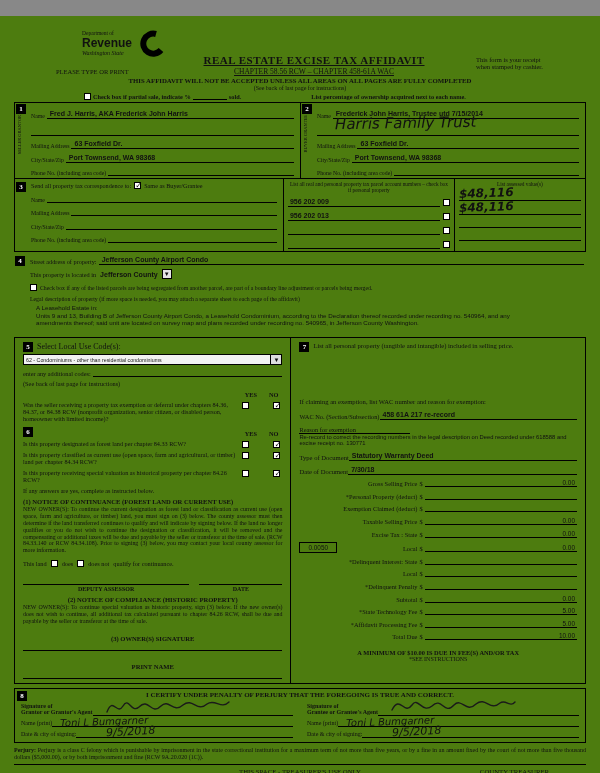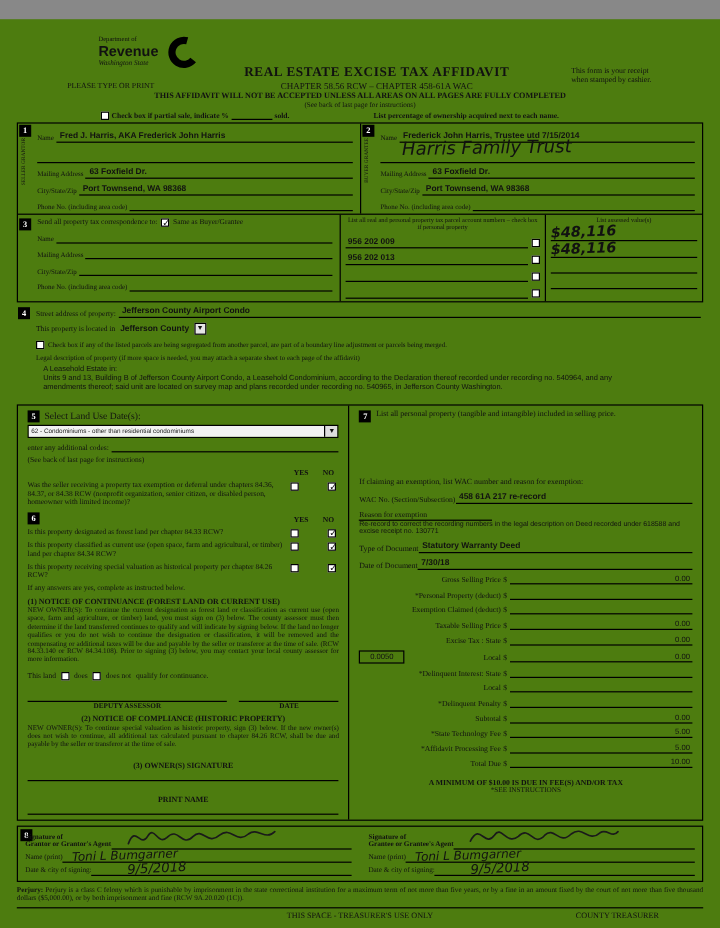--- a/index.html
+++ b/index.html
@@ -17,21 +17,21 @@
   .cb { display:inline-block; width:7px; height:7px; border:1px solid #000; background:#fff;
     vertical-align:middle; position:relative; flex:none; }
   .cb.checked::after { content:"✓"; position:absolute; left:0px; top:-2px; font-size:8px; }
   .uline { border-bottom:1px solid #000; }
   
   .hdr { position:relative; height:76px; }
   .logo { position:absolute; left:68px; top:4px; display:flex; gap:2px; }
   .dept1 { font-size:5.5px; }
   .dept2 { font-size:12px; font-weight:bold; font-family:"Liberation Sans", sans-serif; }
   .dept3 { font-size:6px; font-style:italic; }
-  .title-blk { position:absolute; left:150px; top:28px; width:300px; text-align:center; }
+  .title-blk { position:absolute; left:150px; top:28px; width:300px; text-align:center;text-decoration:underline; }
   .main-title { font-size:11px; font-weight:bold; letter-spacing:.5px; }
   .chapter { font-size:7.5px; margin-top:1px; }
   .receipt { position:absolute; right:10px; top:30px; width:100px; font-size:6.5px; text-align:left; }
   .please { position:absolute; left:42px; top:42px; font-size:6.5px; }
   .notice { position:absolute; left:0; right:0; top:51px; text-align:center; font-weight:bold; font-size:6.8px; }
   .seeback { position:absolute; left:0; right:0; top:59px; text-align:center; font-size:6px; }
   .partrow { position:absolute; left:70px; right:0; top:67px; display:flex; font-size:6.3px; }
   
   .boxA { border:1px solid #000; }
   .partyrow { display:flex; border-bottom:1px solid #000; }
@@ -296,21 +296,21 @@
       <div>A Leasehold Estate in:</div>
       <div>Units 9 and 13, Building B of Jefferson County Airport Condo, a Leasehold Condominium, according to the Declaration thereof recorded under recording no. 540964, and any amendments thereof; said unit are located on survey map and plans recorded under recording no. 540965, in Jefferson County Washington.</div>
     </div>
   </div>
 
   <div class="boxB">
 
     <div class="colL">
       <div class="sec-title">
         <span class="numbox">5</span>
-        <span>Select Land Use Date(s):</span>
+        <span>Select Local Use Code(s):</span>
       </div>
       <div class="ddwrap">
         <span class="ddtext">62 - Condominiums - other than residential condominiums</span>
         <span class="ddarrow">▼</span>
       </div>
       <div class="addl">
         <span>enter any additional codes:</span>
         <span class="uline"></span>
       </div>
       <div style="font-size:6.3px; margin-top:3px;">(See back of last page for instructions)</div>
@@ -467,20 +467,21 @@
           <span class="tline">10.00</span>
         </div>
 
       <div class="minimum">A MINIMUM OF $10.00 IS DUE IN FEE(S) AND/OR TAX</div>
       <div class="minimum2">*SEE INSTRUCTIONS</div>
     </div>
   </div>
 
   <div class="boxC">
     <span class="numbox">8</span>
+    <div class="certify">I CERTIFY UNDER PENALTY OF PERJURY THAT THE FOREGOING IS TRUE AND CORRECT.</div>
     <div class="sigcols">
       <div class="sigcol">
         <div class="srow">
           <span class="slabel">
             <span style="display:block;">Signature of</span>
             <span style="display:block;">Grantor or Grantor's Agent</span>
           </span>
           <span class="srule">
             <span class="sig-svg">
               <svg width="130" height="26" viewBox="0 0 130 26">

